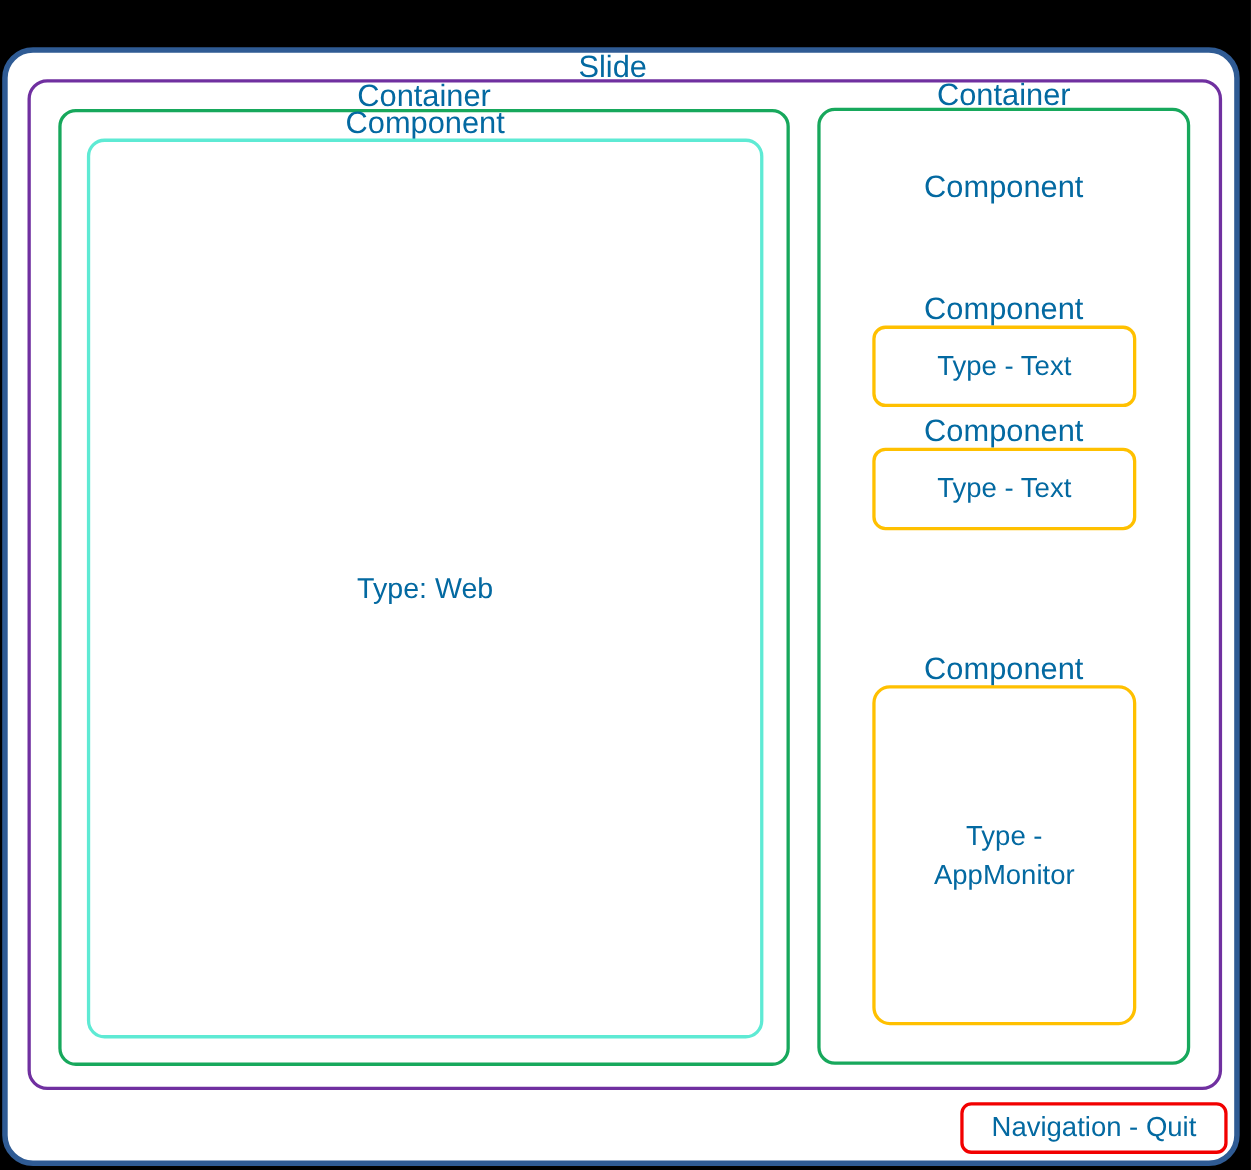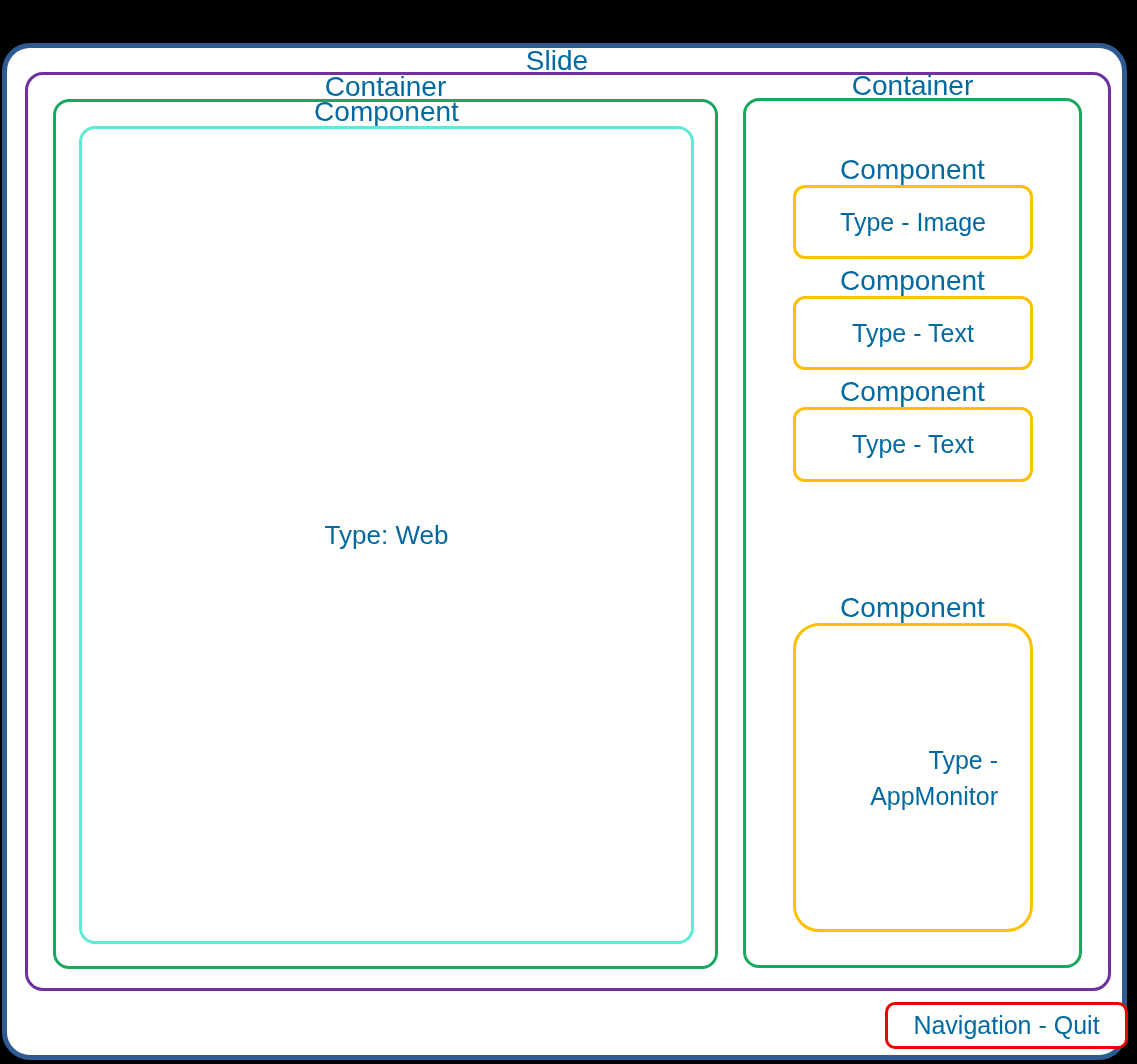--- a/index.html
+++ b/index.html
@@ -65,30 +65,29 @@
     border: 3px solid #FFC000;
     border-radius: 12px;
   }
   #lbl-comp-r1 { top: 156px; }
   #box-comp-r1 { top: 185px; height: 74px; }
   #lbl-comp-r2 { top: 267px; }
   #box-comp-r2 { top: 296px; height: 74px; }
   #lbl-comp-r3 { top: 378px; }
   #box-comp-r3 { top: 407px; height: 75px; }
   #lbl-comp-r4 { top: 594px; }
-  #box-comp-r4 { top: 623px; height: 309px; border-radius: 26px; text-align: right; }
+  #box-comp-r4 { top: 623px; height: 309px; border-radius: 16px; }
   #box-comp-r4 .wrap-text { width: 170px; line-height: 36px; }
 
   #box-nav {
     left: 873px; top: 1002px; width: 243px; height: 47px;
     border: 3px solid #F20000;
     border-radius: 10px;
     background: #FFFFFF;
     cursor: pointer;
-    margin-left: 12px;
   }
 </style>
 </head>
 <body>
 
 <div class="stage">
 
   <div class="box" id="slide-frame"></div>
   <div class="lbl" id="lbl-slide">Slide</div>
 
@@ -99,23 +98,20 @@
 
   <div class="lbl" id="lbl-component-left">Component</div>
   <div class="box typ" id="box-yellow-left">
     <span>Type: Web</span>
   </div>
 
   <div class="lbl" id="lbl-container-right">Container</div>
   <div class="box" id="box-green-right"></div>
 
   <div class="lbl comp-lbl" id="lbl-comp-r1">Component</div>
-  <div class="comp-box typ" id="box-comp-r1">
-    <span>Type - Image</span>
-  </div>
 
   <div class="lbl comp-lbl" id="lbl-comp-r2">Component</div>
   <div class="comp-box typ" id="box-comp-r2">
     <span>Type - Text</span>
   </div>
 
   <div class="lbl comp-lbl" id="lbl-comp-r3">Component</div>
   <div class="comp-box typ" id="box-comp-r3">
     <span>Type - Text</span>
   </div>

